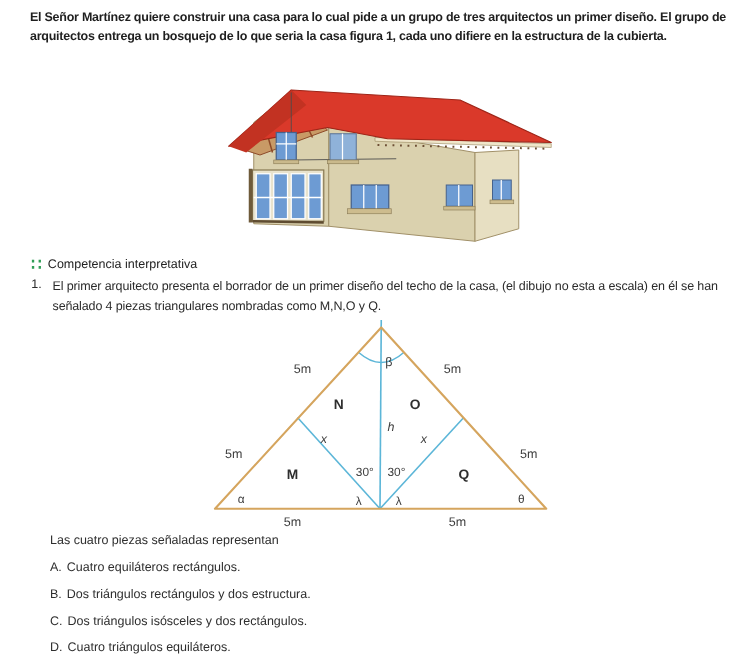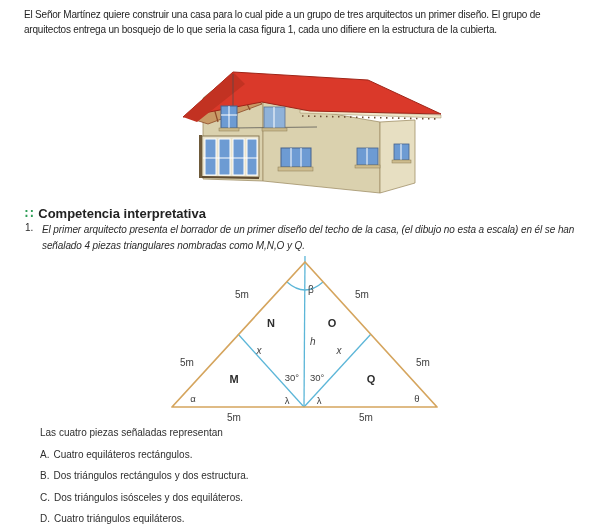--- a/index.html
+++ b/index.html
@@ -1,27 +1,27 @@
 <!DOCTYPE html>
 <html><head>
 <meta charset="utf-8">
 <style>
   html,body{margin:0;padding:0;background:#ffffff;}
   body{width:600px;height:529px;position:relative;overflow:hidden;
        font-family:"Liberation Sans",sans-serif;color:#2b2b2b;}
   .abs{position:absolute;}
-  .intro{left:24px;top:7px;width:560px;font-size:10px;font-weight:normal;
+  .intro{left:24px;top:7px;width:560px;font-size:10px;font-weight:bold;
          line-height:15px;letter-spacing:-0.2px;color:#1f1f1f;}
   .house{left:150px;top:62px;width:310px;height:140px;}
   .comp-row{left:25px;top:206px;display:flex;align-items:center;gap:6px;}
   .comp-icon{color:#2f9e57;font-size:13px;font-weight:bold;line-height:10px;letter-spacing:-1px;}
-  .comp-title{font-size:13px;font-weight:bold;color:#222;}
+  .comp-title{font-size:10px;font-weight:normal;color:#222;}
   .question{left:25px;top:222px;width:556px;display:flex;}
   .qnum{font-size:10px;width:17px;flex:none;}
-  .qtext{font-size:10px;line-height:15.5px;letter-spacing:-0.1px;width:537px;font-style:italic;}
+  .qtext{font-size:10px;line-height:15.5px;letter-spacing:-0.1px;width:537px;}
   .figure{left:130px;top:253px;width:345px;height:172px;}
   svg text{font-family:"Liberation Sans",sans-serif;font-size:10px;fill:#3d3d3d;}
   svg text.bold{font-weight:bold;font-size:11px;fill:#2e2e2e;}
   svg text.it{font-style:italic;}
   svg text.small{font-size:9.5px;}
   .lead{left:40px;top:427px;font-size:10px;color:#2e2e2e;}
   .opt{left:40px;font-size:10px;color:#2e2e2e;display:flex;gap:4px;}
   .opt-a{top:449px;} .opt-b{top:470px;} .opt-c{top:492px;} .opt-d{top:513px;}
 </style>
 </head>
@@ -126,18 +126,18 @@
 <div class="abs opt opt-a">
   <span>A.</span>
   <span>Cuatro equiláteros rectángulos.</span>
 </div>
 <div class="abs opt opt-b">
   <span>B.</span>
   <span>Dos triángulos rectángulos y dos estructura.</span>
 </div>
 <div class="abs opt opt-c">
   <span>C.</span>
-  <span>Dos triángulos isósceles y dos equiláteros.</span>
+  <span>Dos triángulos isósceles y dos rectángulos.</span>
 </div>
 <div class="abs opt opt-d">
   <span>D.</span>
   <span>Cuatro triángulos equiláteros.</span>
 </div>
 
 </body></html>

